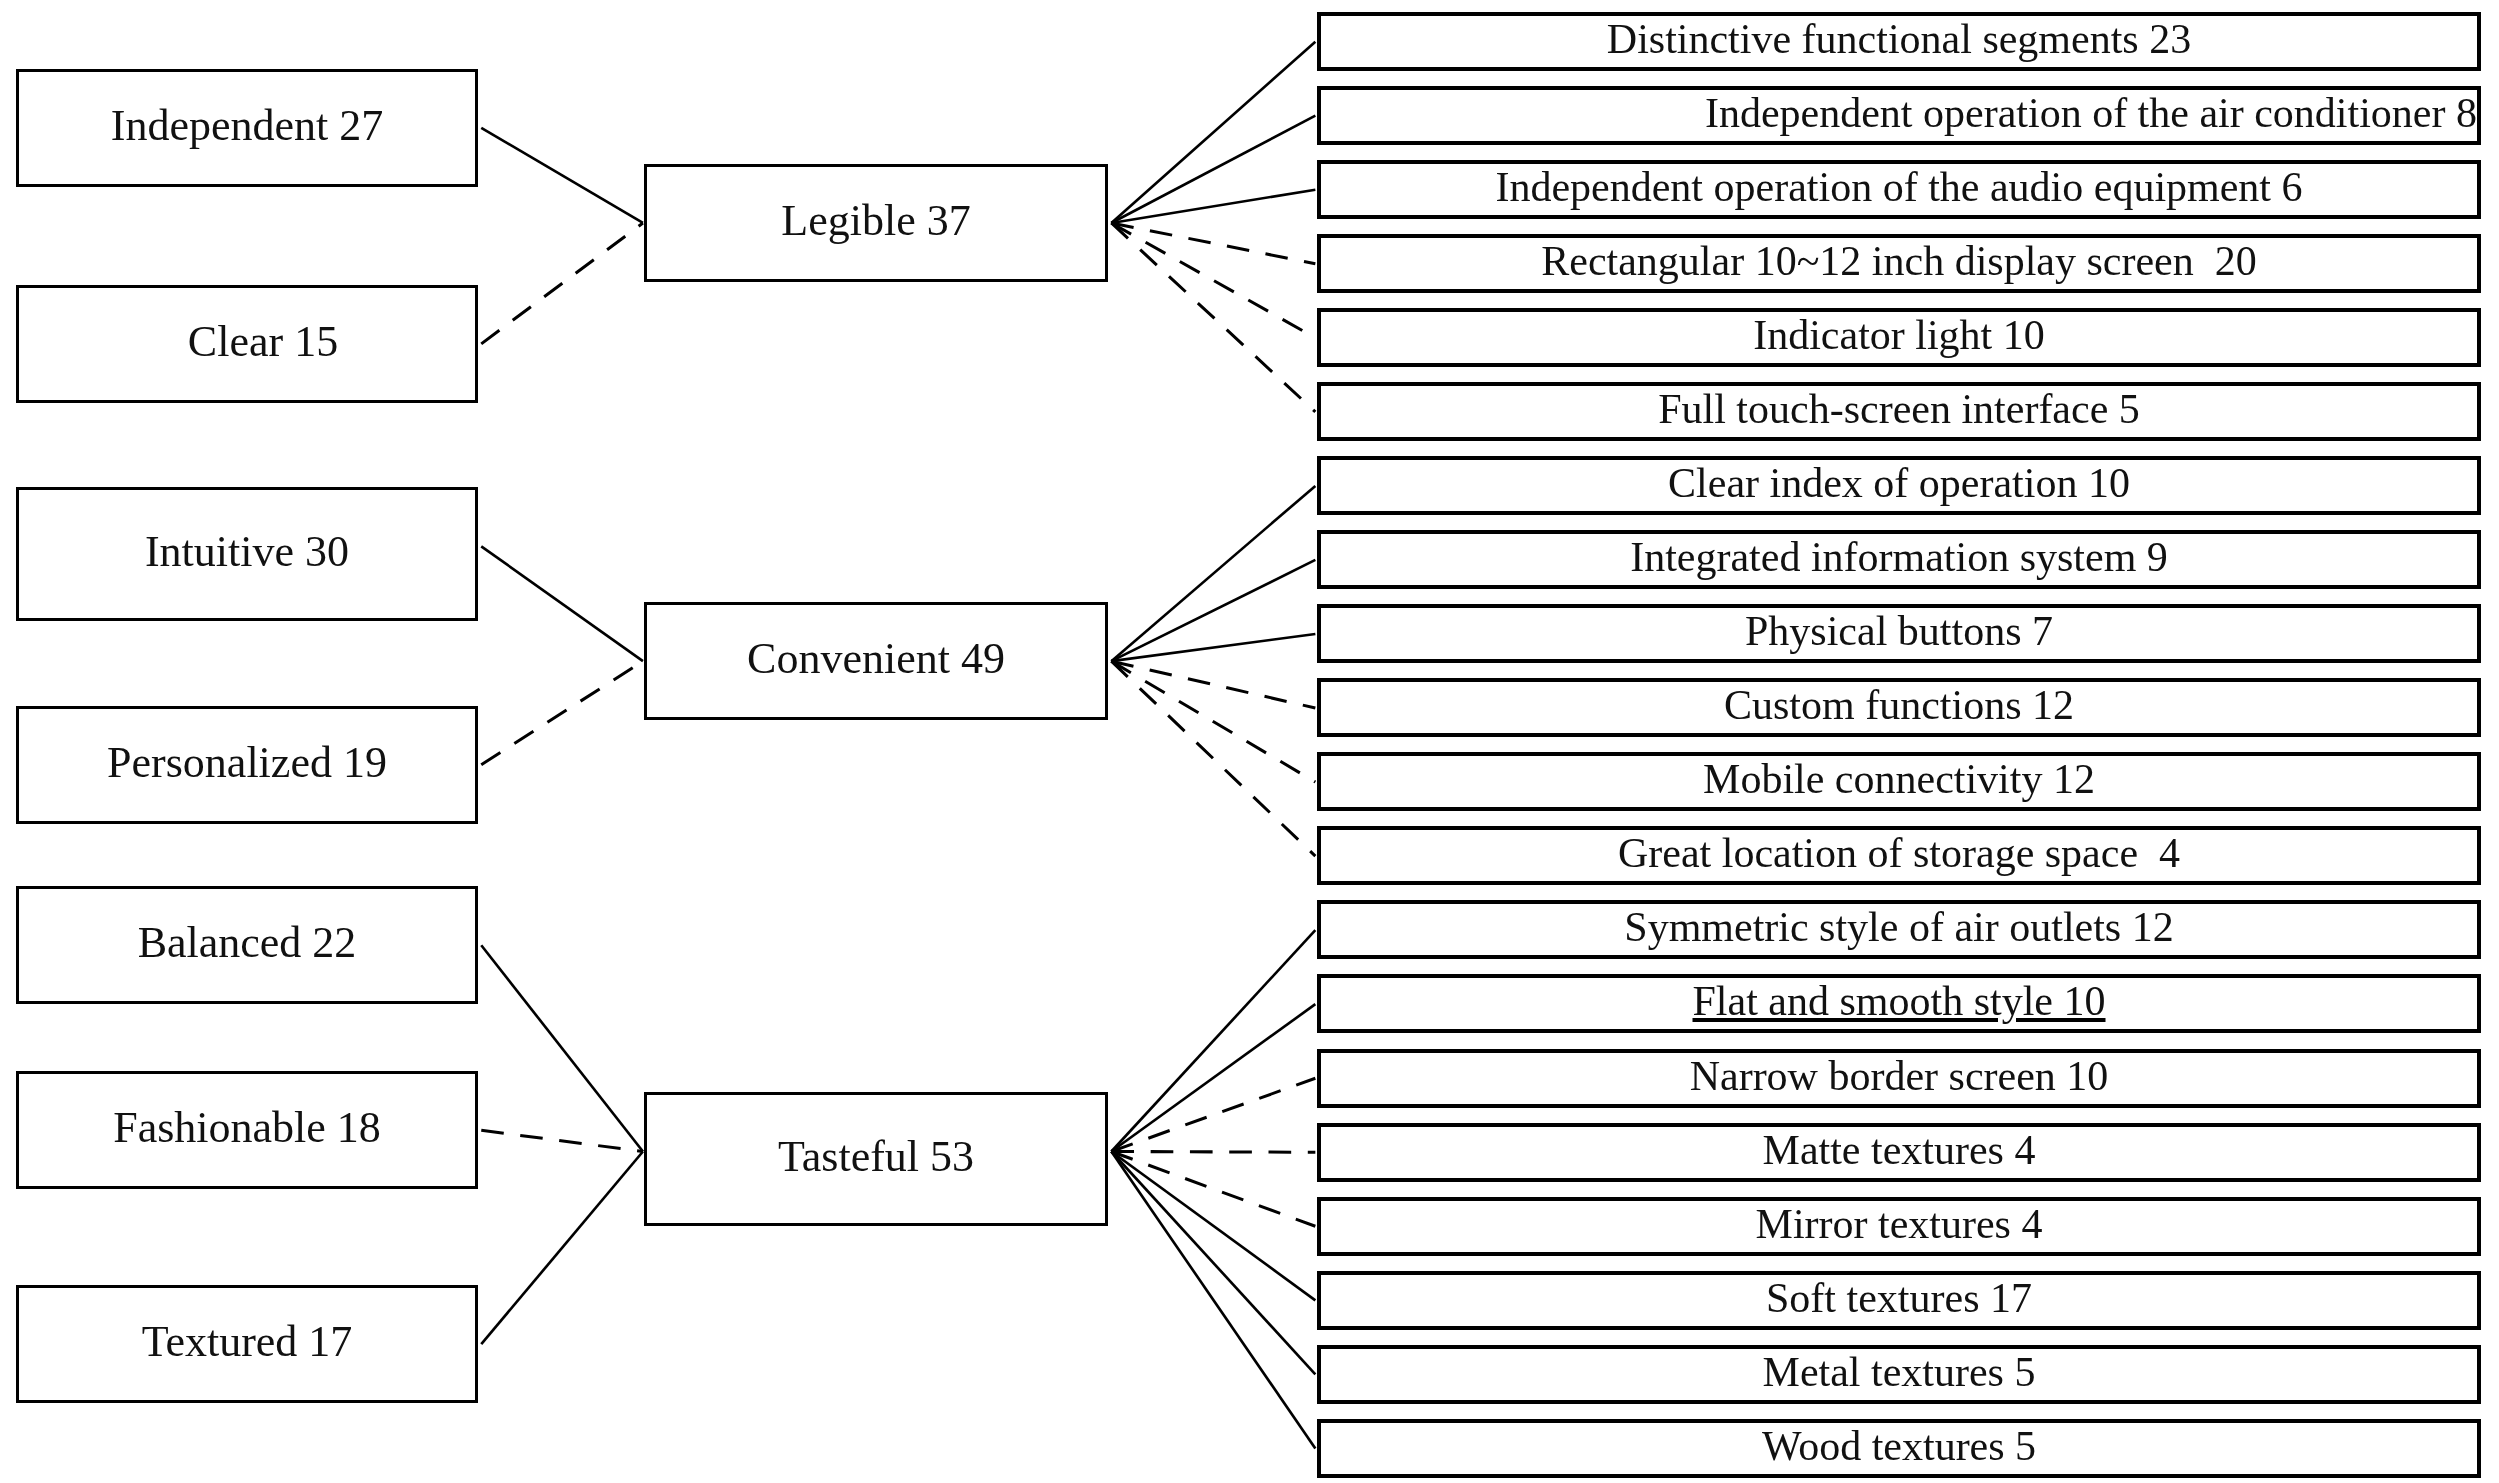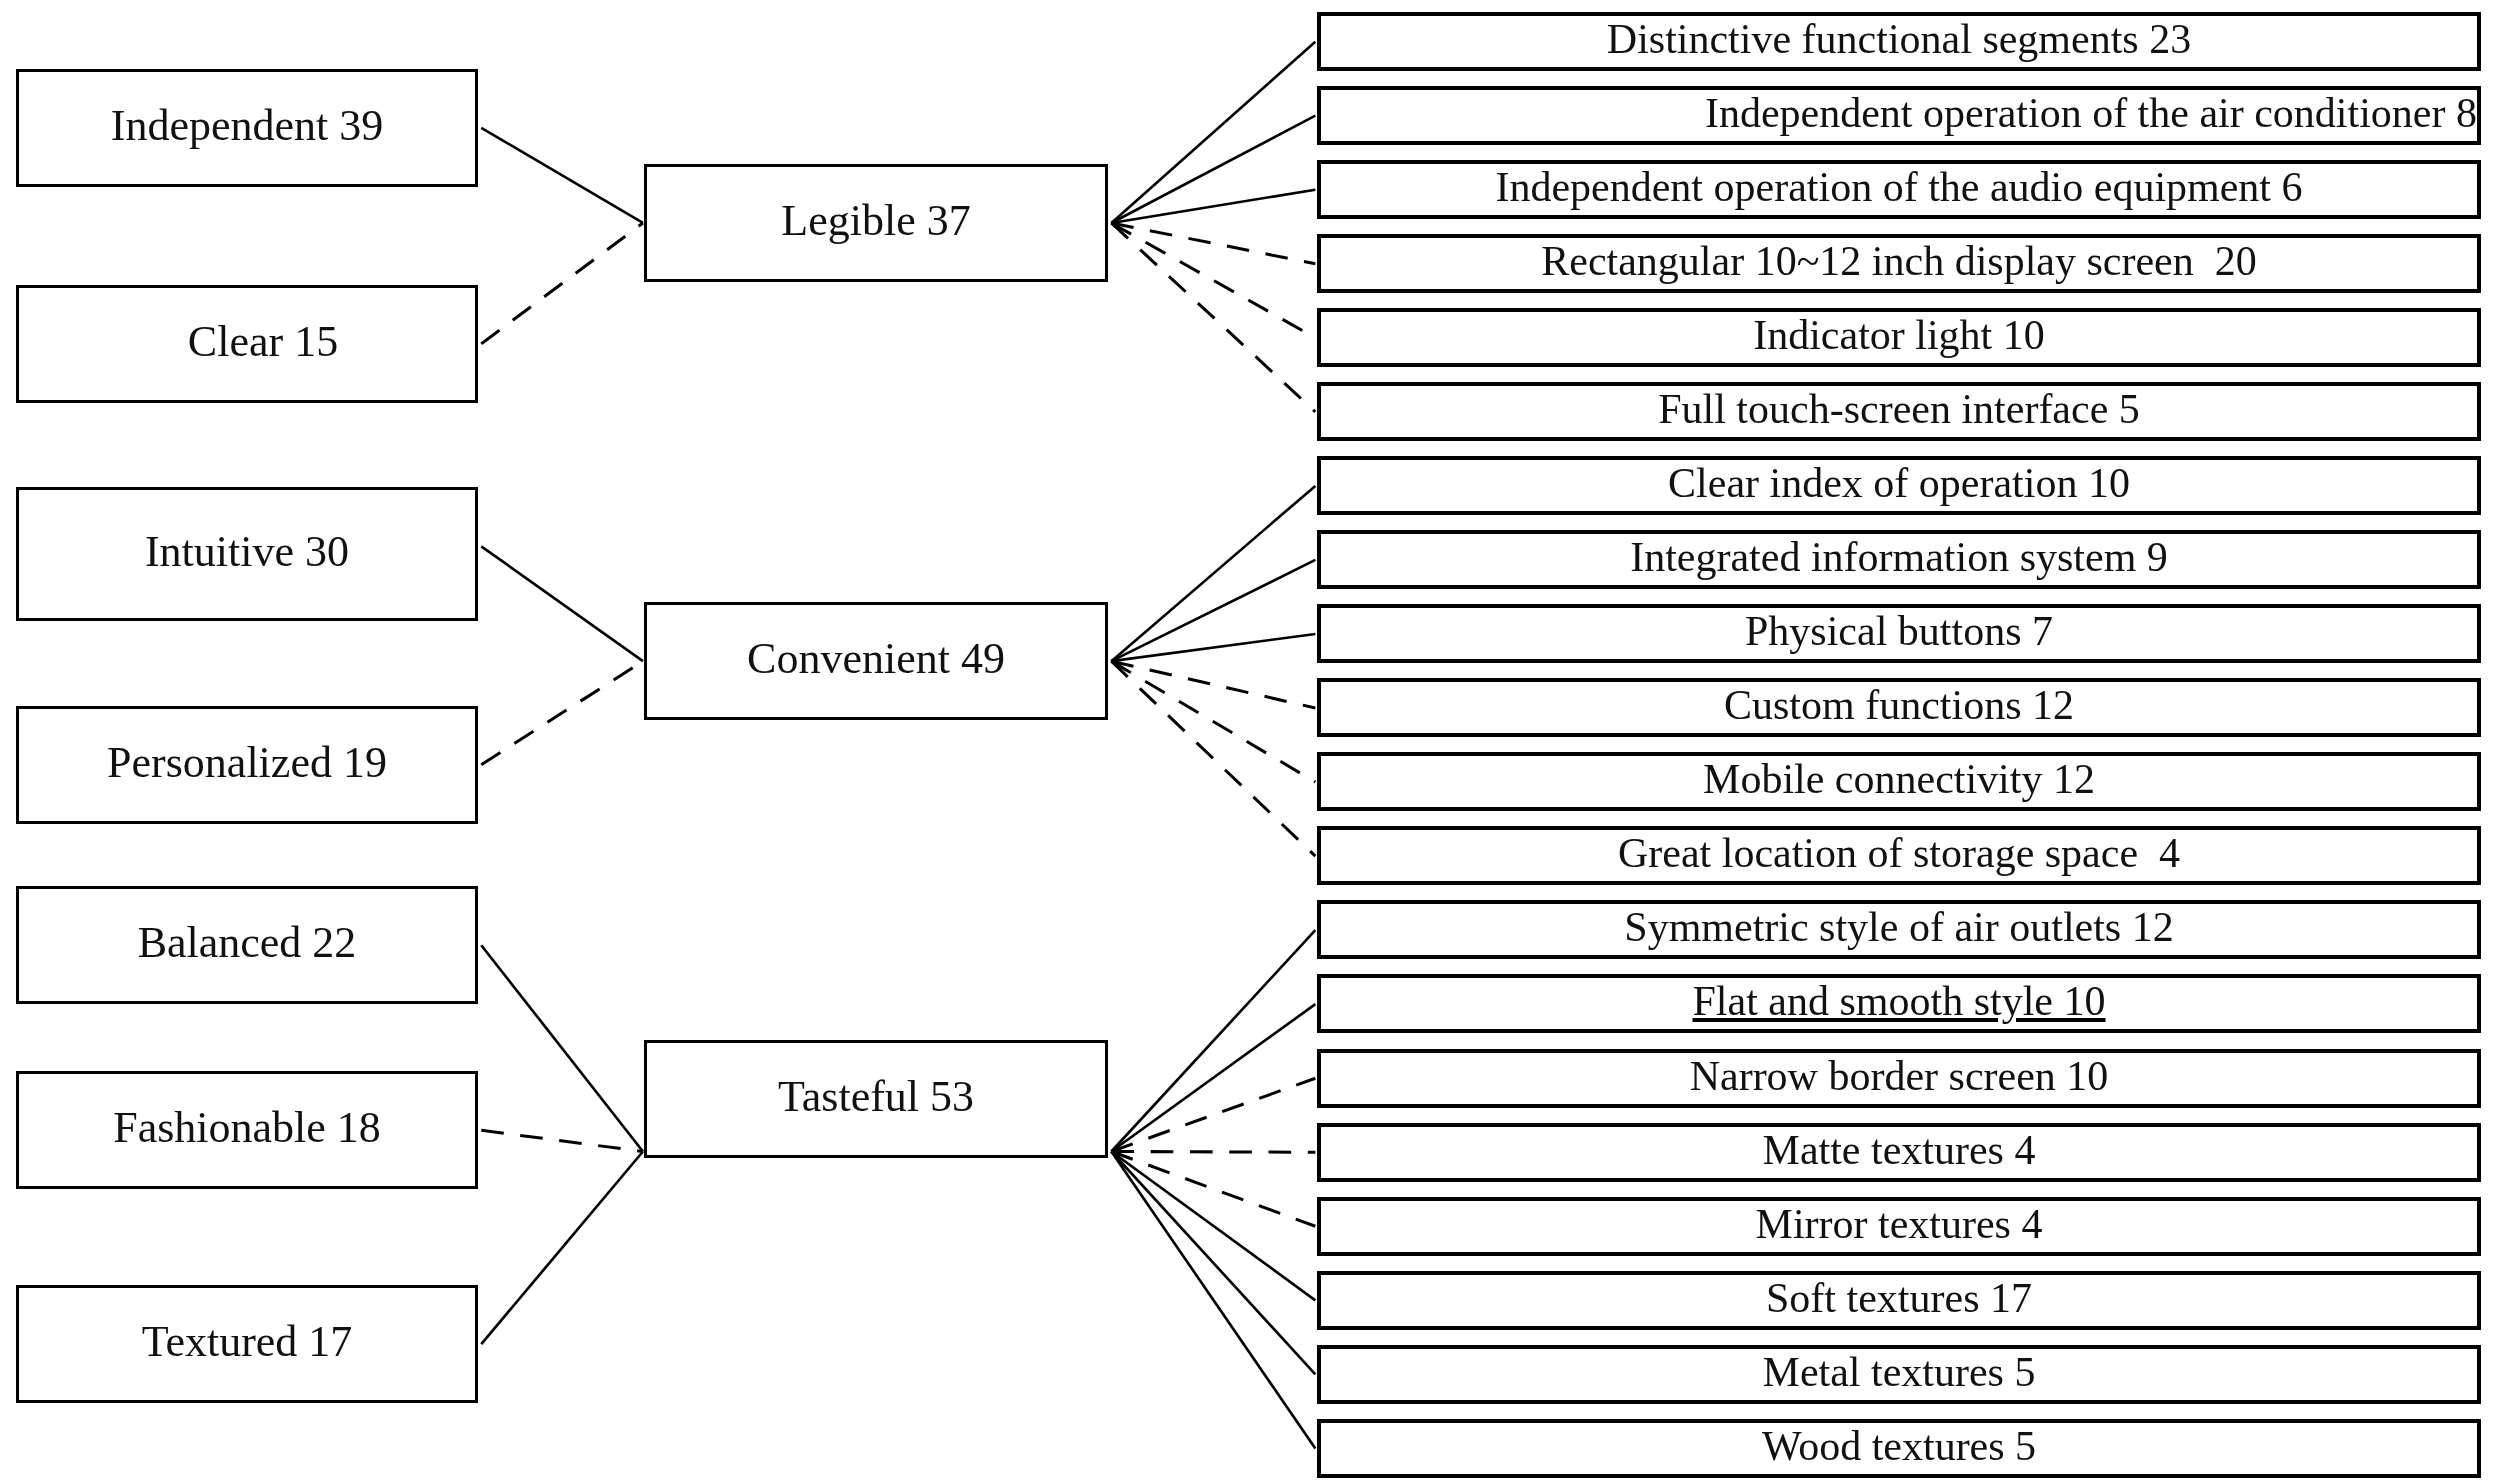--- a/index.html
+++ b/index.html
@@ -69,21 +69,21 @@
       <line x1="1471" y1="1524" x2="1741" y2="1329" stroke="#000000" stroke-width="3.5"></line>
       <line x1="1471" y1="1524" x2="1741" y2="1427" stroke="#000000" stroke-width="4" stroke-dasharray="30 22"></line>
       <line x1="1471" y1="1524" x2="1741" y2="1525" stroke="#000000" stroke-width="4" stroke-dasharray="30 22"></line>
       <line x1="1471" y1="1524" x2="1741" y2="1623" stroke="#000000" stroke-width="4" stroke-dasharray="30 22"></line>
       <line x1="1471" y1="1524" x2="1741" y2="1721" stroke="#000000" stroke-width="3.5"></line>
       <line x1="1471" y1="1524" x2="1741" y2="1819" stroke="#000000" stroke-width="3.5"></line>
       <line x1="1471" y1="1524" x2="1741" y2="1917" stroke="#000000" stroke-width="3.5"></line>
     </svg>
   <div id="nodes-layer">
       <div class="node col-left" style="left: 16px; top: 69px; width: 462px; height: 118px;">
-        <span class="node-label">Independent 39</span>
+        <span class="node-label">Independent 27</span>
       </div>
       <div class="node col-left" style="left: 16px; top: 285px; width: 462px; height: 118px; padding-left: 32px;">
         <span class="node-label">Clear 15</span>
       </div>
       <div class="node col-left" style="left: 16px; top: 487px; width: 462px; height: 134px;">
         <span class="node-label">Intuitive 30</span>
       </div>
       <div class="node col-left" style="left: 16px; top: 706px; width: 462px; height: 118px;">
         <span class="node-label">Personalized 19</span>
       </div>
@@ -95,21 +95,21 @@
       </div>
       <div class="node col-left" style="left: 16px; top: 1285px; width: 462px; height: 118px;">
         <span class="node-label">Textured 17</span>
       </div>
       <div class="node col-middle" style="left: 644px; top: 164px; width: 464px; height: 118px;">
         <span class="node-label">Legible 37</span>
       </div>
       <div class="node col-middle" style="left: 644px; top: 602px; width: 464px; height: 118px; align-items: center;">
         <span class="node-label">Convenient 49</span>
       </div>
-      <div class="node col-middle" style="left: 644px; top: 1040px; width: 464px; height: 118px;">
+      <div class="node col-middle" style="left: 644px; top: 1092px; width: 464px; height: 134px;">
         <span class="node-label">Tasteful 53</span>
       </div>
       <div class="node col-right" style="left: 1317px; top: 12px; width: 1164px; height: 59px;">
         <span class="node-label">Distinctive functional segments 23</span>
       </div>
       <div class="node col-right" style="left: 1317px; top: 86px; width: 1164px; height: 59px; justify-content: flex-end;">
         <span class="node-label">Independent operation of the air conditioner 8</span>
       </div>
       <div class="node col-right" style="left: 1317px; top: 160px; width: 1164px; height: 59px;">
         <span class="node-label">Independent operation of the audio equipment 6</span>

